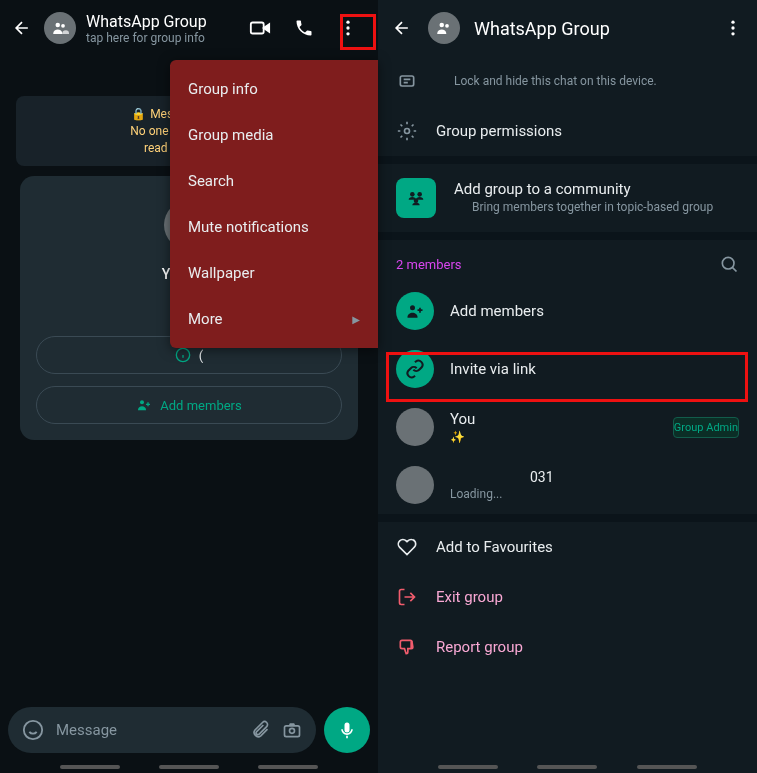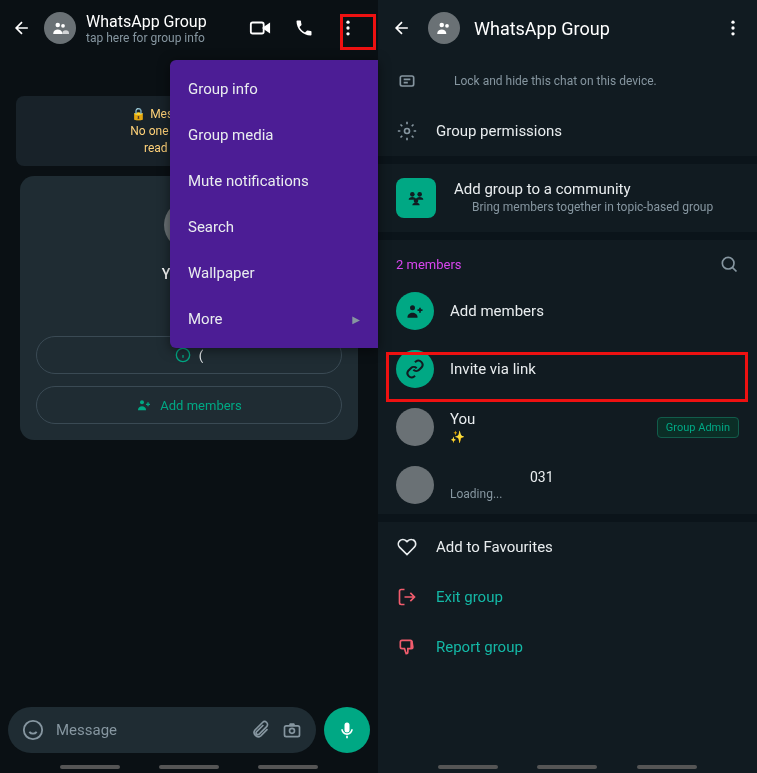--- a/index.html
+++ b/index.html
@@ -26,21 +26,21 @@
 
 .group-card { margin: 10px 20px; background: #1f2c33; border-radius: 14px; padding: 24px 16px 16px; text-align: center; }
 .group-card-avatar { width: 50px; height: 50px; border-radius: 50%; background: #6a7175; margin: 0 auto 16px; }
 .gc-line1 { font-size: 14px; font-weight: 500; color: #fff; }
 .gc-line2 { font-size: 13px; color: #8696a0; margin-top: 4px; }
 .gc-link { font-size: 13px; color: #00a884; margin-top: 8px; }
 .pill-btn { border: 1px solid #3a4a54; border-radius: 22px; padding: 10px; margin-top: 12px; display: flex; align-items: center; justify-content: center; gap: 8px; font-size: 13px; }
 .pill-green { color: #00a884; }
 
 
-.dropdown { position: absolute; top: 60px; right: 0; width: 208px; background: #4c1d95; border-radius: 6px 0 0 6px; padding: 6px 0; box-shadow: 0 2px 12px rgba(0,0,0,.5); z-index: 10; }
+.dropdown { position: absolute; top: 60px; right: 0; width: 208px; background: #7f1d1d; border-radius: 6px 0 0 6px; padding: 6px 0; box-shadow: 0 2px 12px rgba(0,0,0,.5); z-index: 10; }
 .dd-item { padding: 14px 18px; font-size: 15px; color: #e9edef; display: flex; align-items: center; justify-content: space-between; }
 .dd-chevron { font-size: 10px; color: #8696a0; }
 
 
 .input-bar { position: absolute; bottom: 20px; left: 8px; right: 8px; display: flex; align-items: center; gap: 8px; }
 .input-field { flex: 1; background: #1f2c33; border-radius: 24px; height: 46px; display: flex; align-items: center; padding: 0 14px; gap: 12px; }
 .input-ph { color: #8696a0; font-size: 15px; flex: 1; }
 .mic-btn { width: 46px; height: 46px; border-radius: 50%; background: #00a884; display: flex; align-items: center; justify-content: center; }
 
 
@@ -54,25 +54,25 @@
 .community-icon { width: 40px; height: 40px; border-radius: 8px; background: #00a884; display: flex; align-items: center; justify-content: center; flex-shrink: 0; }
 .divider { height: 8px; background: #0b141a; }
 .members-header { display: flex; justify-content: space-between; align-items: center; padding: 14px 18px 8px; }
 .members-count { font-size: 13px; color: #d946ef; }
 .member-row { display: flex; align-items: center; gap: 16px; padding: 10px 18px; }
 .green-circle { width: 38px; height: 38px; border-radius: 50%; background: #00a884; display: flex; align-items: center; justify-content: center; flex-shrink: 0; }
 .gray-circle { width: 38px; height: 38px; border-radius: 50%; background: #6a7175; flex-shrink: 0; }
 .member-text { flex: 1; }
 .member-name { font-size: 15px; color: #e9edef; }
 .member-status { font-size: 12px; color: #8696a0; margin-top: 2px; }
-.admin-badge { font-size: 11px; color: #00a884; border: 1px solid #125c4b; background: #0b2e26; border-radius: 4px; padding: 3px 8px; }
+.admin-badge { font-size: 11px; color: #00a884; border: 1px solid #125c4b; background: #0b2e26; border-radius: 4px; padding: 3px 0; }
 .member-number { font-size: 14px; color: #e9edef; text-align: center; flex: 1; }
 .action-row { display: flex; align-items: center; gap: 18px; padding: 14px 18px; }
 .action-icon { width: 22px; height: 22px; display: flex; align-items: center; justify-content: center; flex-shrink: 0; }
-.action-red { color: #14b8a6; }
+.action-red { color: #f9a8d4; }
 .heart-icon { color: #e9edef; }
 
 
 .nav-bar { position: absolute; bottom: 4px; left: 0; right: 0; display: flex; justify-content: space-around; padding: 0 40px; }
 .nav-pill { width: 60px; height: 4px; background: #555; border-radius: 2px; }
 
 svg { display: block; }
 </style>
 </head>
 <body>
@@ -149,24 +149,24 @@
   </div>
 
   <div class="dropdown">
     <div class="dd-item">
         <span>Group info</span>
       </div>
     <div class="dd-item">
         <span>Group media</span>
       </div>
     <div class="dd-item">
+        <span>Search</span>
+      </div>
+    <div class="dd-item">
         <span>Mute notifications</span>
-      </div>
-    <div class="dd-item">
-        <span>Search</span>
       </div>
     <div class="dd-item">
         <span>Wallpaper</span>
       </div>
     <div class="dd-item">
         <span>More</span>
         <span class="dd-chevron">▶</span>
       </div>
   </div>
   <div class="red-box" style="top:65px; left:170px; width:208px; height:42px;"></div>

